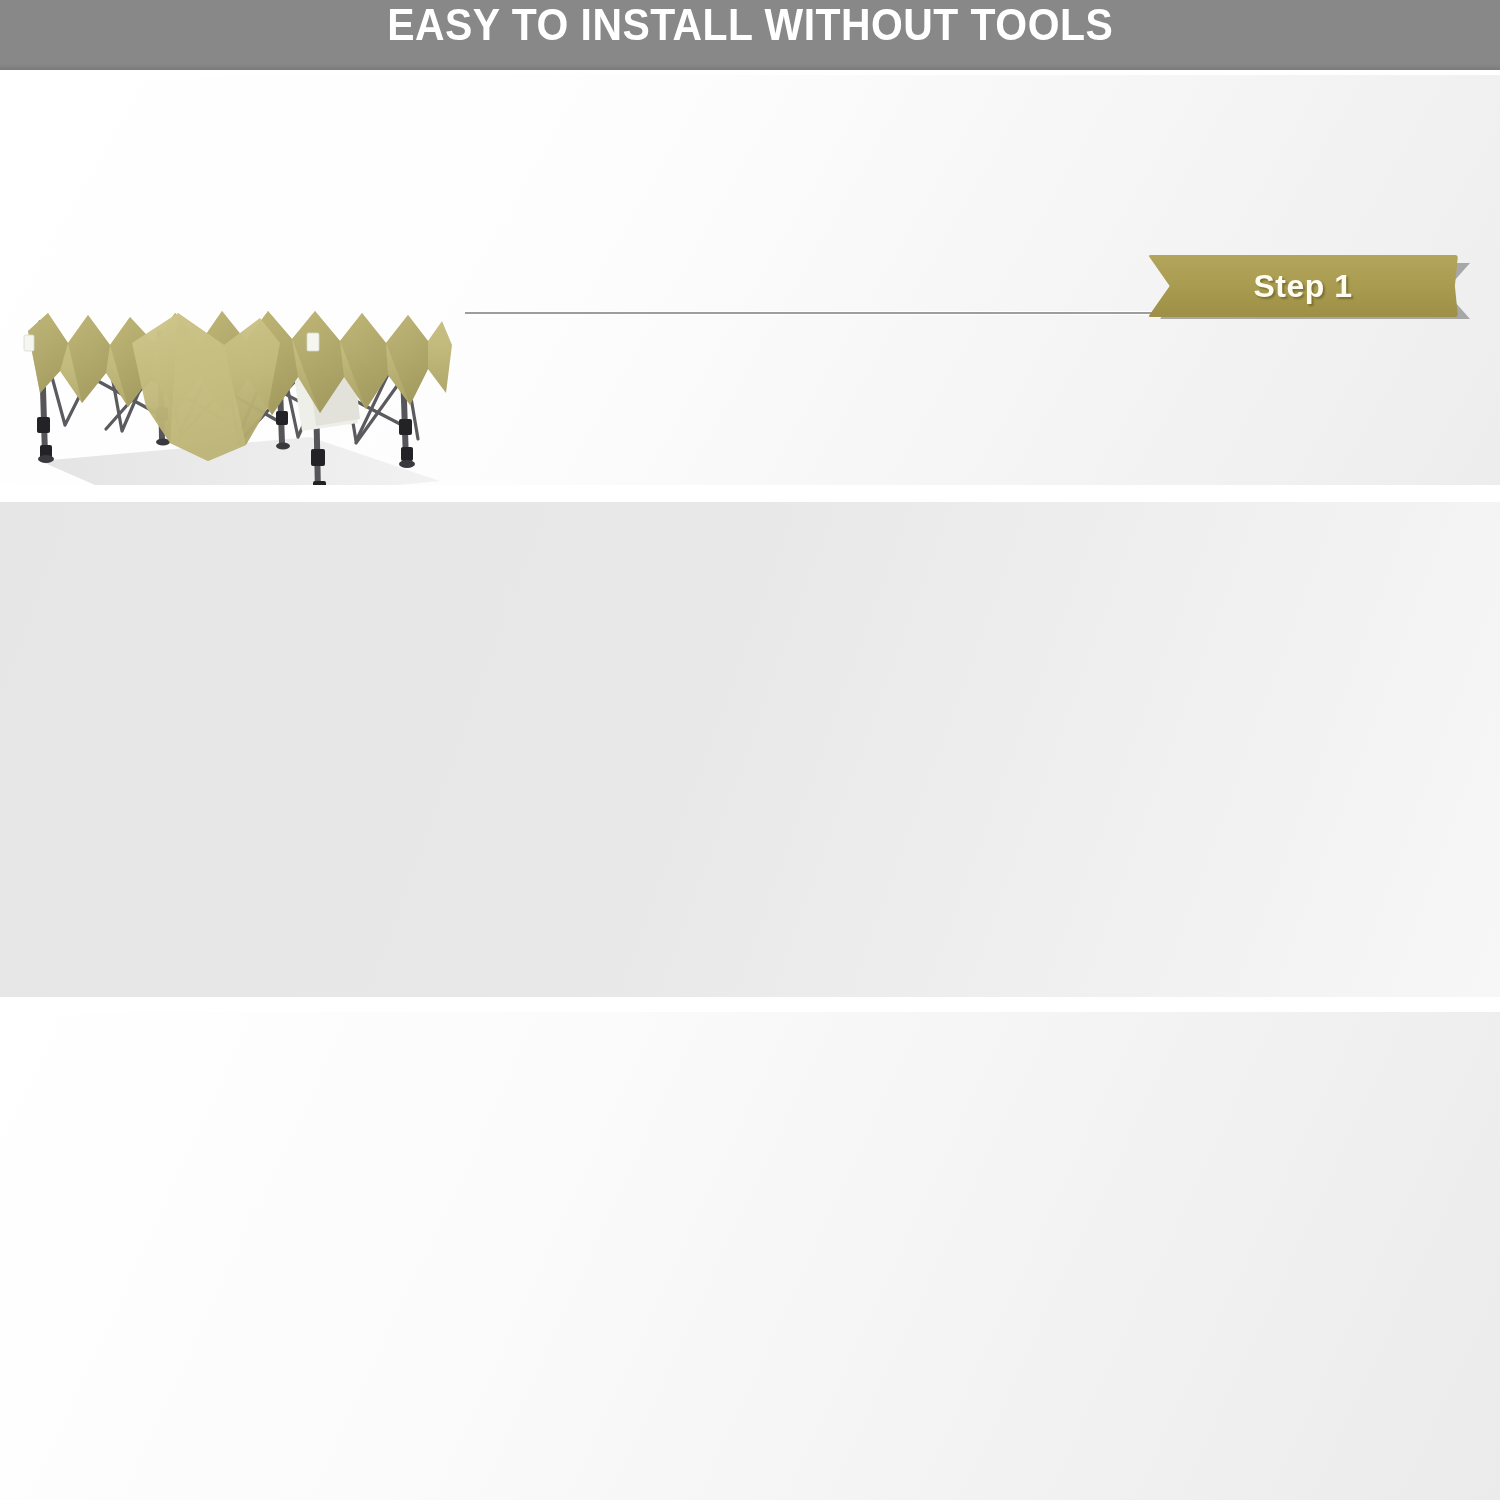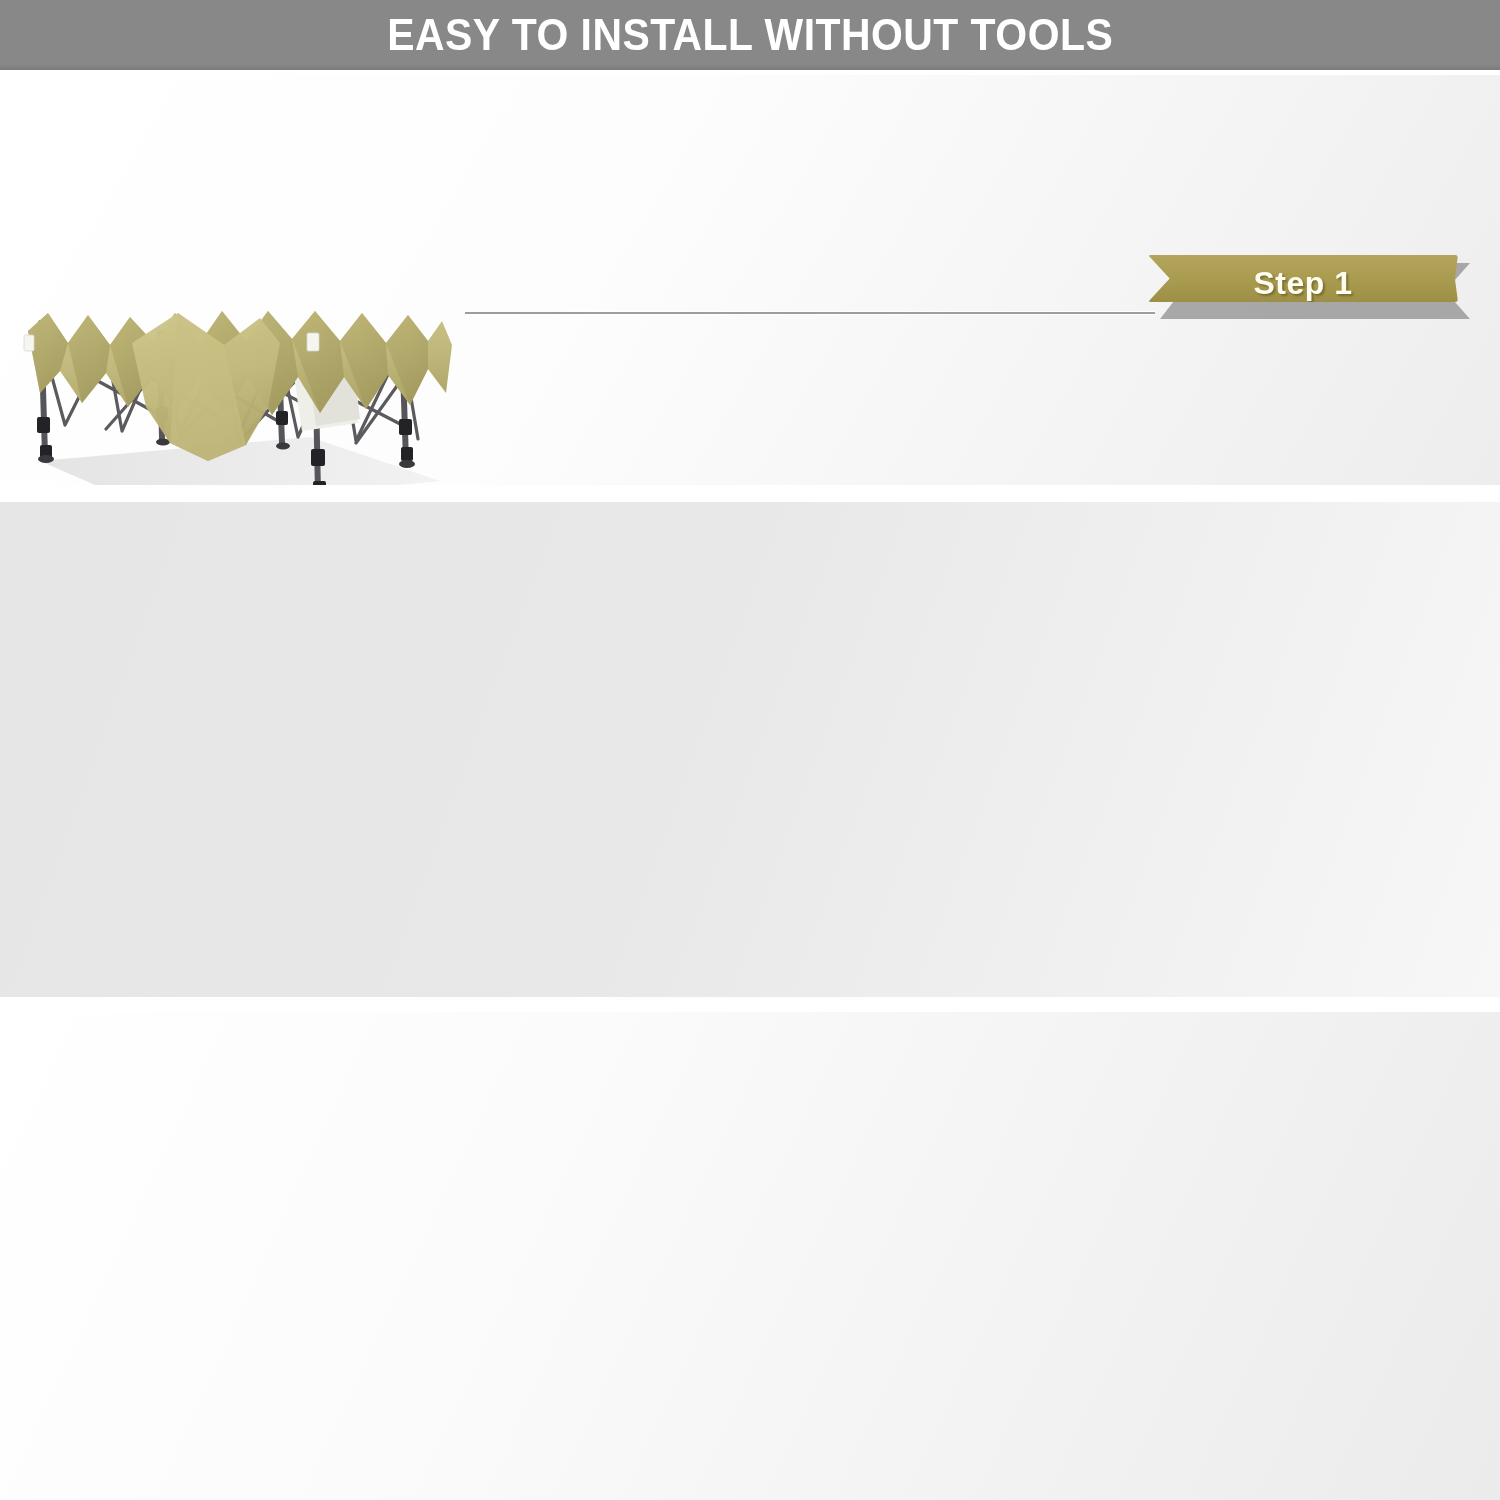--- a/index.html
+++ b/index.html
@@ -16,21 +16,20 @@
   }
 
   
   .header-bar {
     position: absolute;
     left: 0; top: 0;
     width: 1500px;
     height: 70px;
     background: #888888;
     display: flex;
-    align-items: center;
     justify-content: center;
   }
   .header-bar .shade {
     position: absolute;
     left: 0; bottom: 0;
     width: 100%;
     height: 6px;
     background: linear-gradient(to bottom, rgba(0,0,0,0.0), rgba(0,0,0,0.10));
   }
   .header-title {
@@ -76,26 +75,26 @@
     width: 100%;
     height: 56px;
     background: #9a9a9a;
     clip-path: polygon(0 0, 100% 0, 92% 50%, 100% 100%, 0 100%, 7% 50%);
     opacity: 0.85;
   }
   .ribbon {
     position: absolute;
     left: 0; top: 0;
     width: 100%;
-    height: 47px;
+    height: 62px;
     background: linear-gradient(to bottom, #b3a55c 0%, #a89a4e 55%, #9d8f45 100%);
     clip-path: polygon(0 0, 100% 0, 99% 50%, 100% 100%, 0 100%, 7% 50%);
     border-radius: 3px;
     display: flex;
-    align-items: flex-end;
+    align-items: center;
     justify-content: center;
   }
   .ribbon-label {
     font-size: 32px;
     font-weight: bold;
     color: #fffdf0;
     text-shadow: 2px 2px 2px rgba(90,80,35,0.55);
     letter-spacing: 0.5px;
   }
 

